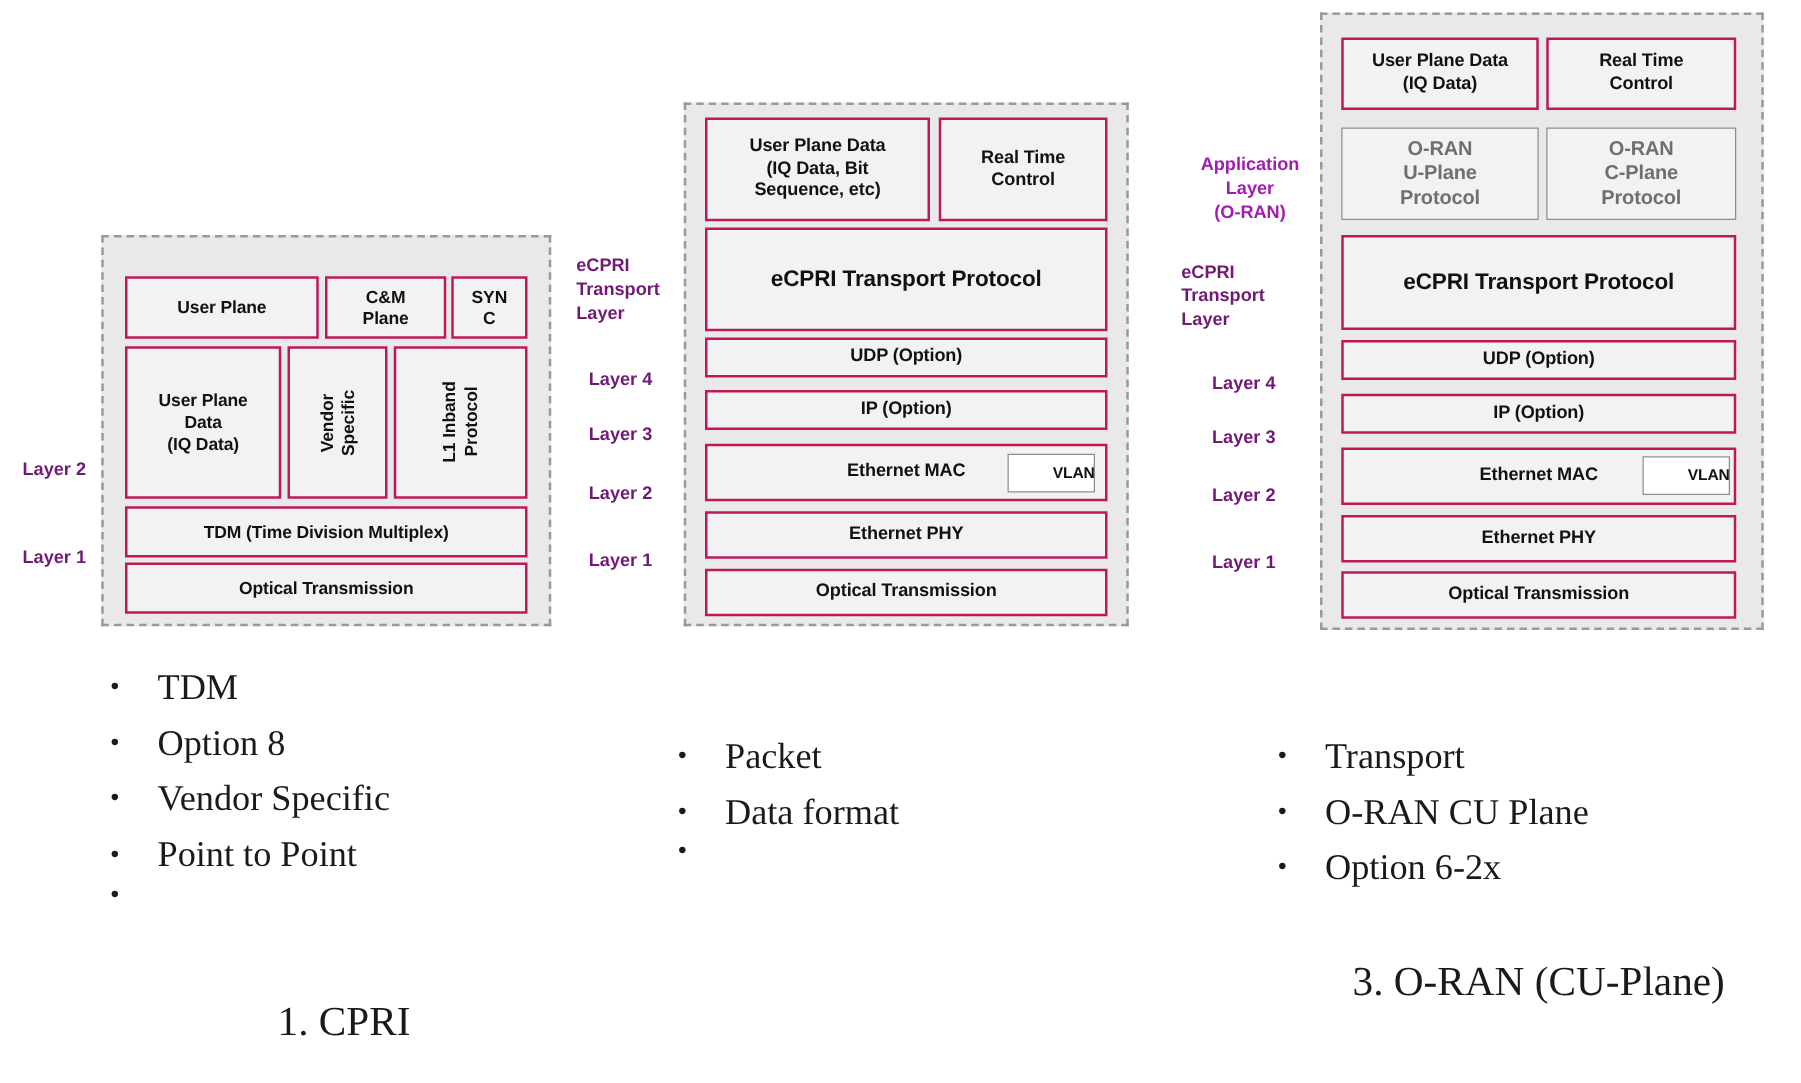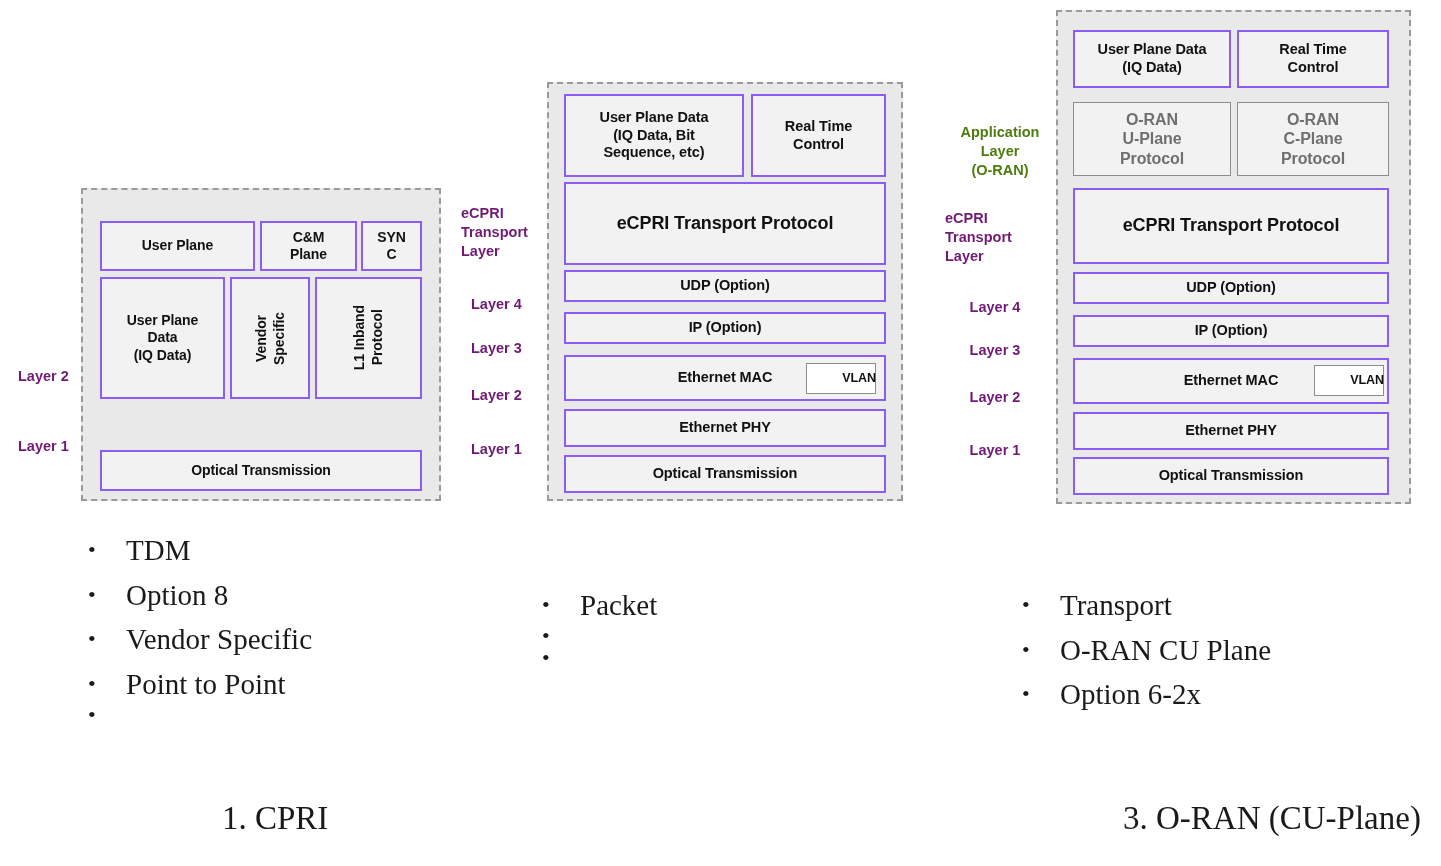--- a/index.html
+++ b/index.html
@@ -19,21 +19,21 @@
   }
   #stack-cpri {left:81px;  top:188px; width:360px; height:313px;}
   #stack-ecpri{left:547px; top:82px;  width:356px; height:419px;}
   #stack-oran {left:1056px;top:10px;  width:355px; height:494px;}
 
   
   .box{
     position:absolute;
     box-sizing:border-box;
     background:#f2f2f2;
-    border:2px solid #8b5cf6;
+    border:2px solid #be185d;
     display:flex;align-items:center;justify-content:center;
     text-align:center;
     font-weight:bold;
     color:#111;
     line-height:1.22;
     letter-spacing:-0.1px;
   }
   .box.thin{border:1.5px solid #8d8d8d;}
   .box.grey{color:#6f6f6f;font-weight:bold;}
   .box.white{background:#ffffff;padding-left:36px;}
@@ -52,21 +52,21 @@
   .layer-label{
     position:absolute;
     font-weight:bold;
     font-size:14.5px;
     color:#701a75;
     line-height:1.32;
     text-align:left;
     white-space:pre-line;
   }
   .layer-label.center{text-align:center;}
-  .layer-label.muted{color:#4d7c0f;}
+  .layer-label.muted{color:#a21caf;}
 
   
   .bullets{
     position:absolute;
     font-family:"Liberation Serif",serif;
     font-size:29px;
     color:#1a1a1a;
     line-height:1.54;
   }
   .bullets .li{display:flex;align-items:baseline;}
@@ -122,20 +122,23 @@
   <div class="box vert" style="left:230px; top:277px; width:80px; height:122px; font-size:14px;">
     <span class="t">Vendor
 Specific</span>
     </div>
 
   <div class="box vert" style="left:315px; top:277px; width:107px; height:122px; font-size:14px;">
     <span class="t">L1 Inband
 Protocol</span>
     </div>
 
+  <div class="box" style="left:100px; top:405px; width:322px; height:41px; font-size:14px;">
+    <span class="t">TDM (Time Division Multiplex)</span>
+    </div>
 
   <div class="box" style="left:100px; top:450px; width:322px; height:41px; font-size:14px;">
     <span class="t">Optical Transmission</span>
     </div>
 
   <div class="stack" id="stack-ecpri"></div>
 
   <div class="layer-label" style="left:461px; top:185px; width:78px;">
     <span>eCPRI
 Transport
@@ -290,20 +293,21 @@
       </div>
   </div>
 
   <div class="bullets" style="left:542px; top:583px;">
     <div class="li">
       <span class="bullet">•</span>
       <span class="txt">Packet</span>
       </div>
     <div class="li">
       <span class="bullet">•</span>
+      <span class="txt">Data format</span>
       </div>
     <div class="li">
       <span class="bullet">•</span>
       </div>
   </div>
 
   <div class="bullets" style="left:1022px; top:583px;">
     <div class="li">
       <span class="bullet">•</span>
       <span class="txt">Transport</span>
@@ -312,15 +316,15 @@
       <span class="bullet">•</span>
       <span class="txt">O-RAN CU Plane</span>
       </div>
     <div class="li">
       <span class="bullet">•</span>
       <span class="txt">Option 6-2x</span>
       </div>
   </div>
 
   <div class="caption" style="left:222px; top:800px;">1. CPRI</div>
-  <div class="caption" style="left:1082px; top:800px;margin-left:41px;">3. O-RAN (CU-Plane)</div>
+  <div class="caption" style="left:1082px; top:768px;">3. O-RAN (CU-Plane)</div>
 
 </div>
 
 </body></html>

